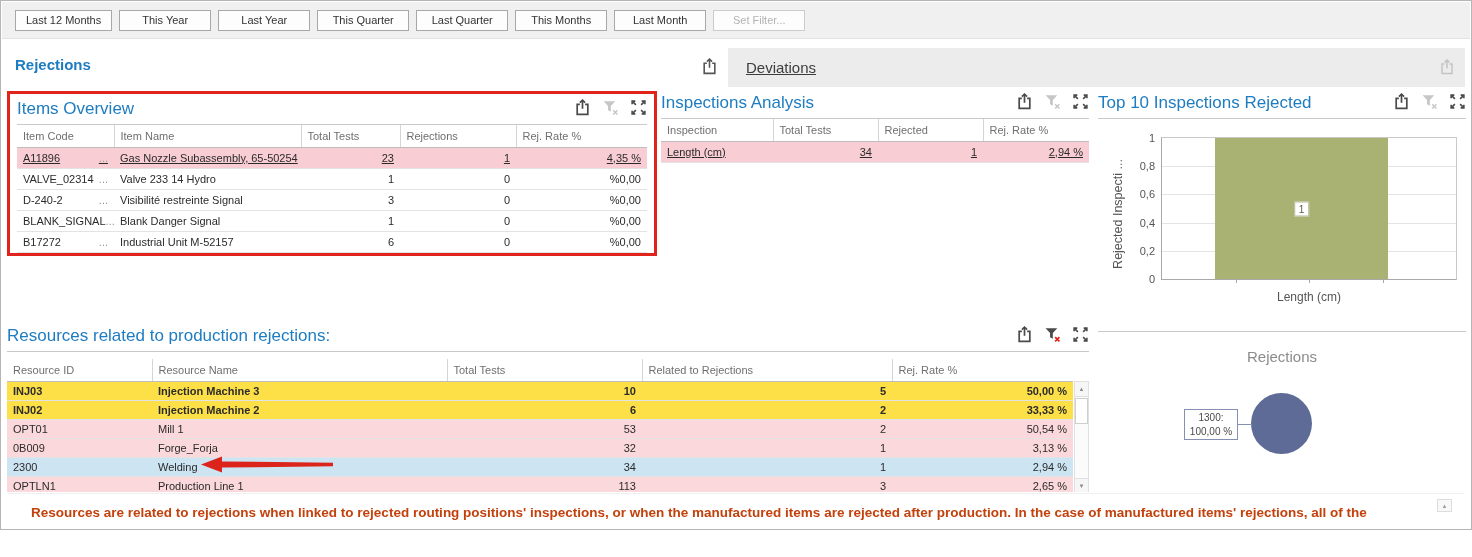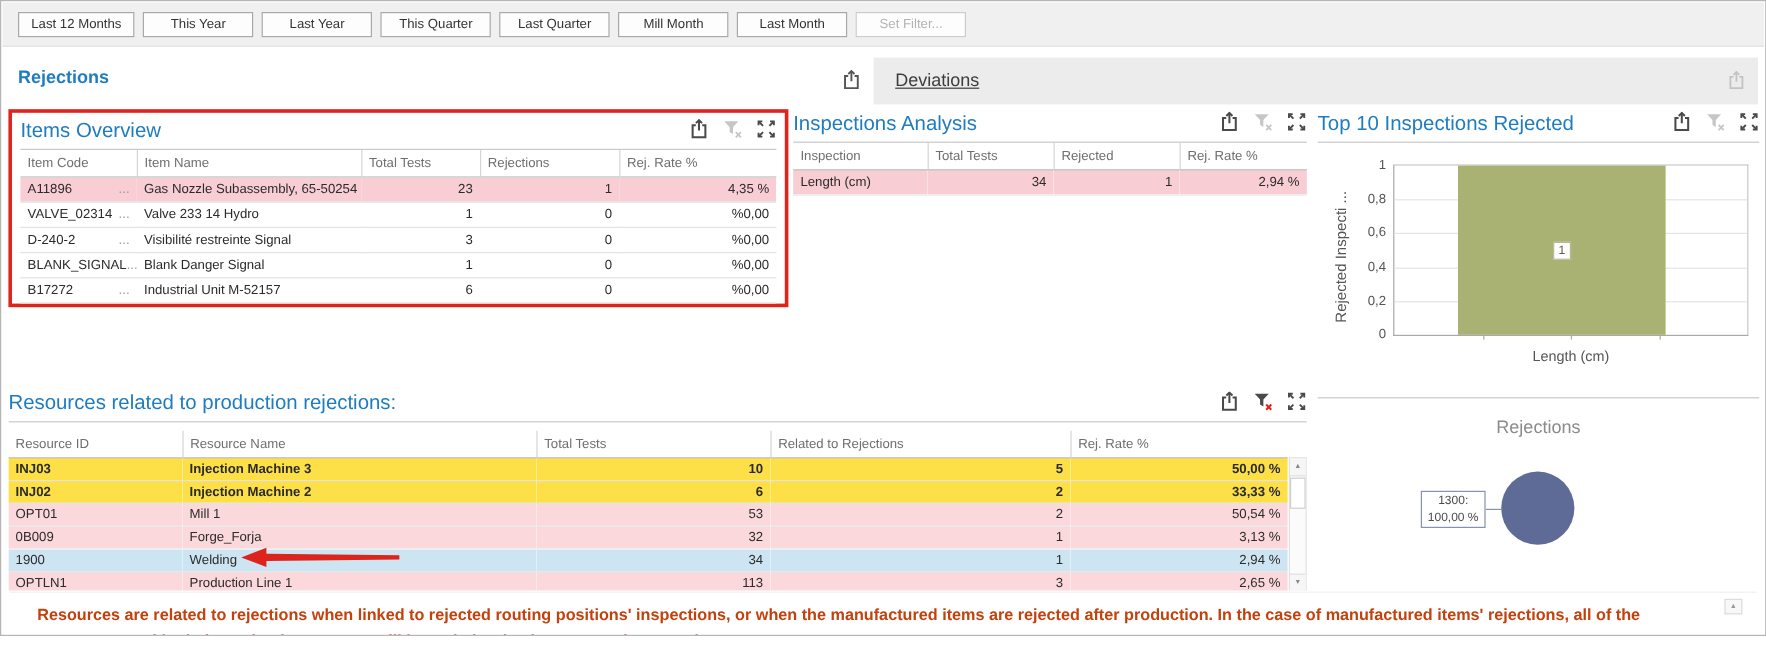--- a/index.html
+++ b/index.html
@@ -32,21 +32,21 @@
   table.dx { border-collapse:collapse; table-layout:fixed; width:100%; font-size:11px; }
   table.dx th { font-weight:400; color:#6f6f6f; text-align:left; height:22px; padding:0 6px; border-left:1px solid #d5d5d5; border-bottom:1px solid #bdbdbd; background:#fff; overflow:hidden; white-space:nowrap; }
   table.dx th:first-child { border-left:none; }
   table.dx td { height:21px; padding:0 6px; color:#2b2b2b; border-bottom:1px solid #e3e3e3; overflow:hidden; white-space:nowrap; }
   table.dx td.num { text-align:right; }
   .code-cell { display:flex; justify-content:space-between; }
   .ellip { color:#9a9a9a; }
 
   
   .items-panel { position:absolute; left:6px; top:90px; width:650px; height:165px; border:3px solid #e0241c; background:#fff; padding:5px 7px 0 7px; }
-  .row-pink  td { background:#f8cdd4; }
+  .row-pink  td { background:#f8cdd4;text-decoration:underline; }
 
   
   .insp-panel { position:absolute; left:660px; top:92px; width:428px; }
 
   
   .res-panel { position:absolute; left:6px; top:325px; width:1082px; height:166px; overflow:hidden; }
   .res-table-wrap { position:relative; margin-top:7px; padding-right:16px; }
   table.dxres td { height:19px; }
   .row-red td   { background:#fde047;font-weight:bold; }
   .row-lpink td { background:#fbd8db; }
@@ -88,21 +88,21 @@
 <body>
 
 <div id="app">
 
   <div class="toolbar">
     <div class="tb-btn">Last 12 Months</div>
     <div class="tb-btn">This Year</div>
     <div class="tb-btn">Last Year</div>
     <div class="tb-btn">This Quarter</div>
     <div class="tb-btn">Last Quarter</div>
-    <div class="tb-btn">Mill Month</div>
+    <div class="tb-btn">This Months</div>
     <div class="tb-btn">Last Month</div>
     <div class="tb-btn disabled">Set Filter...</div>
   </div>
 
   <div class="tab-active-label">Rejections</div>
   <svg class="tab-export-dark" viewBox="0 0 16 16" fill="none" stroke="currentColor" stroke-width="1.5">
     <path d="M5.5 5H3v9.5h10V5h-2.5"></path>
       <path d="M8 1.2v8"></path>
       <path d="M5.6 3.4 8 1.1l2.4 2.3"></path>
   </svg>
@@ -368,21 +368,21 @@
             <td class="num">50,54 %</td>
           </tr>
           <tr class="row-lpink">
             <td>0B009</td>
             <td>Forge_Forja</td>
             <td class="num">32</td>
             <td class="num">1</td>
             <td class="num">3,13 %</td>
           </tr>
           <tr class="row-blue">
-            <td>1900</td>
+            <td>2300</td>
             <td>Welding</td>
             <td class="num">34</td>
             <td class="num">1</td>
             <td class="num">2,94 %</td>
           </tr>
           <tr class="row-lpink">
             <td>OPTLN1</td>
             <td>Production Line 1</td>
             <td class="num">113</td>
             <td class="num">3</td>

